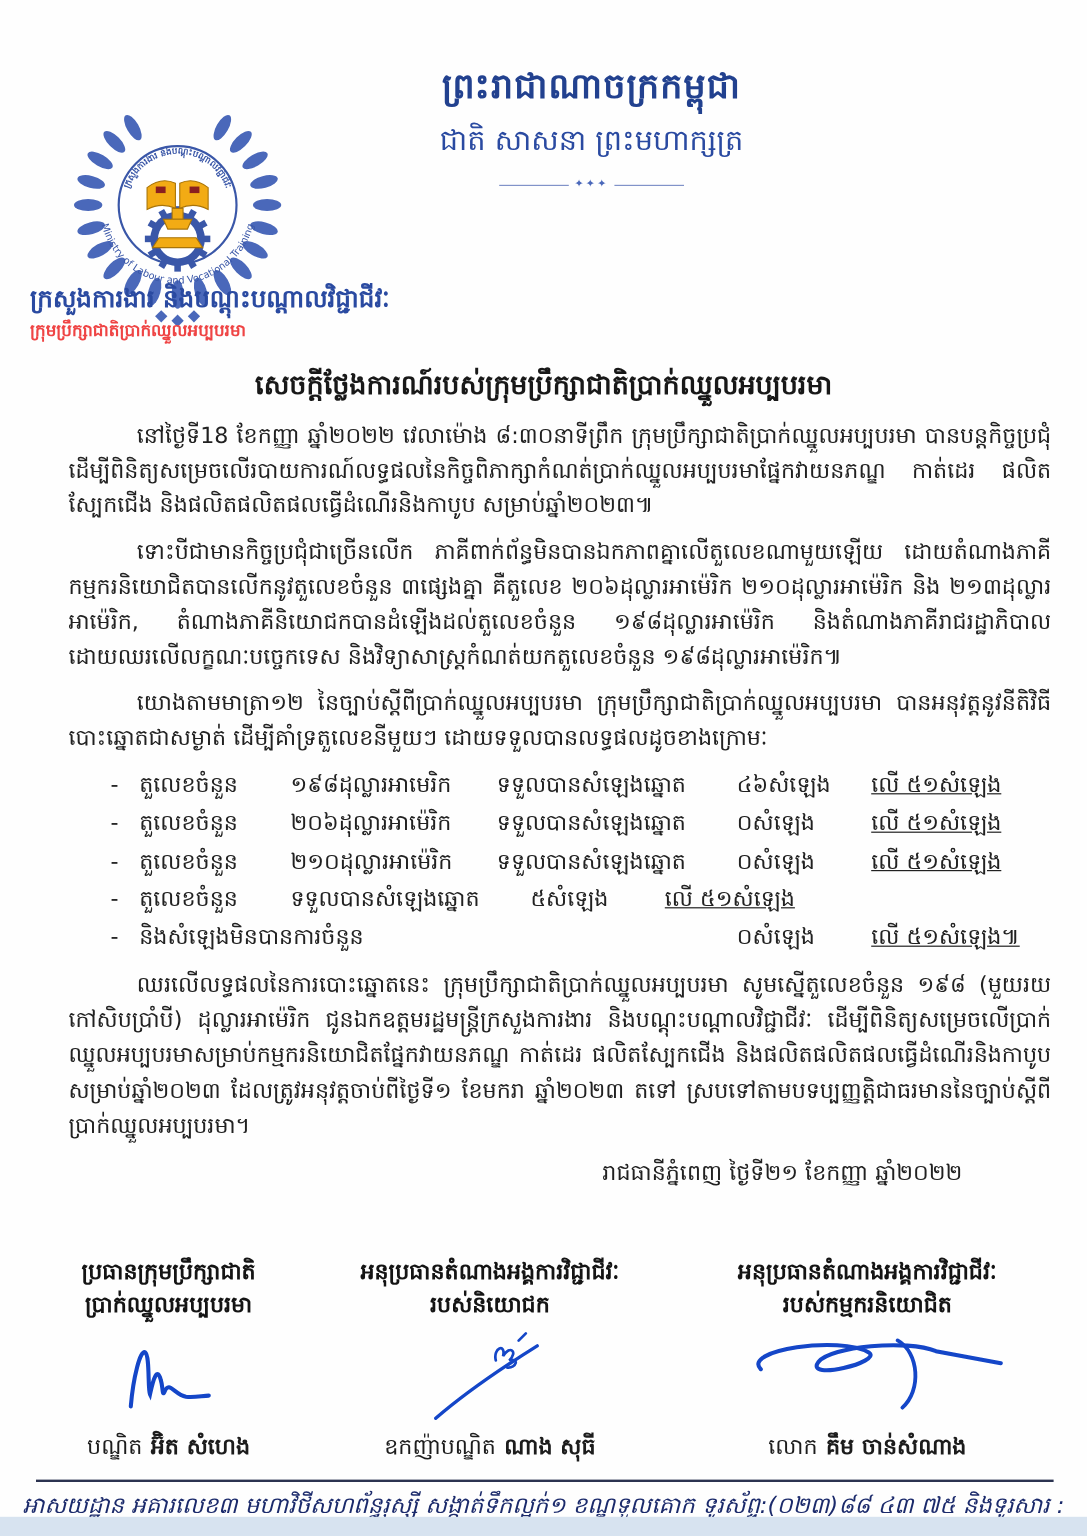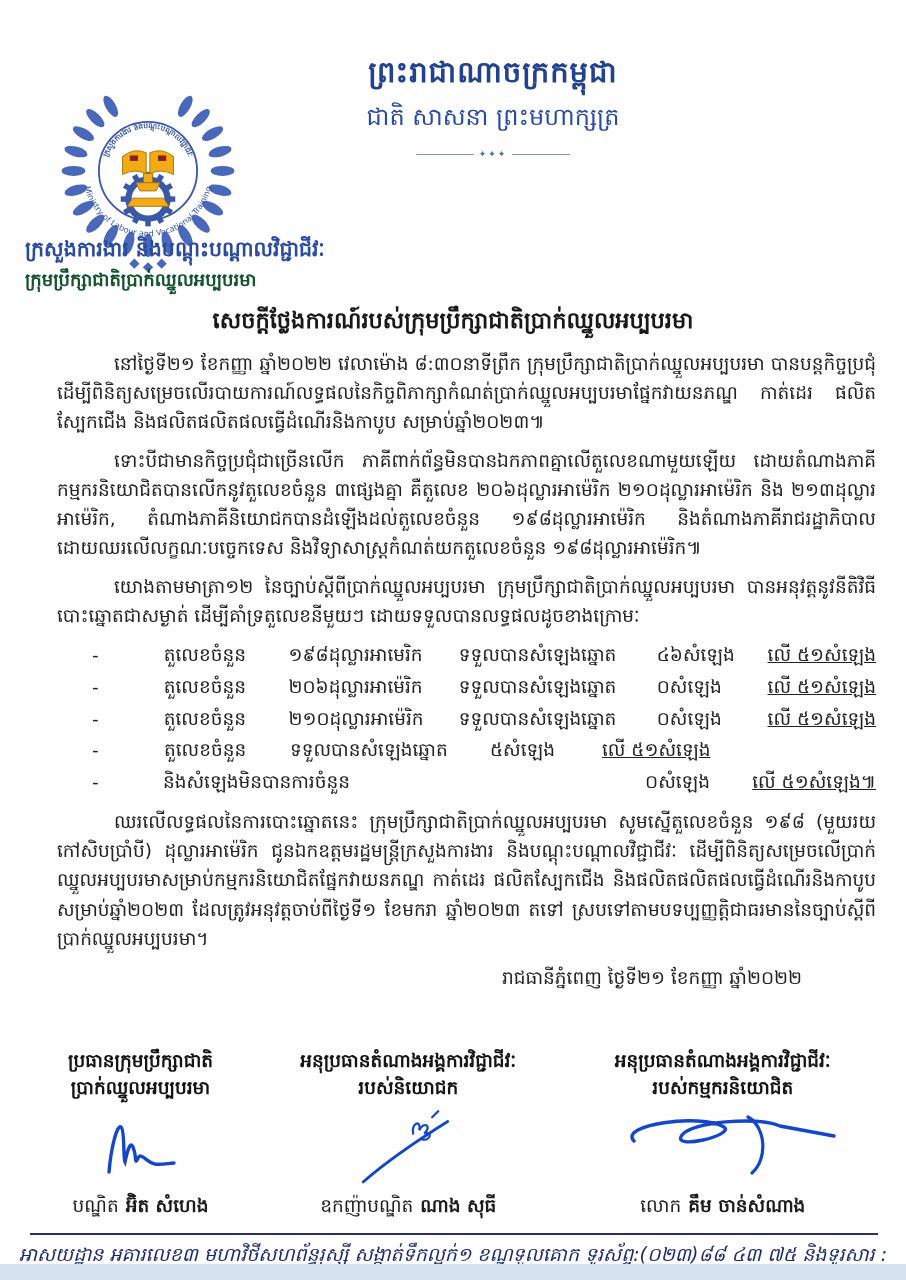--- a/index.html
+++ b/index.html
@@ -11,31 +11,31 @@
   .header { position:relative; height:302px; }
   .logo { position:absolute; left:52px; top:80px; width:192px; height:200px; }
   .motto { position:absolute; left:90px; right:10px; top:54px; text-align:center; }
   .motto1 { font-size:29px; font-weight:700; color:#22418f; letter-spacing:1px; }
   .motto2 { font-size:24px; font-weight:500; color:#2a4aa1; margin-top:6px; }
   .divider { display:flex; align-items:center; justify-content:center; margin-top:12px; }
   .dline { width:58px; border-top:1.5px solid #8193c9; }
   .dornament { font-size:9px; color:#4a68ba; padding:0 5px; letter-spacing:2px; }
   .ministry { position:absolute; left:25px; top:234px; line-height:1.55; }
   .ministry1 { font-size:20.5px; font-weight:700; color:#2a4aa1; }
-  .ministry2 { font-size:18px; font-weight:700; color:#14532d; }
+  .ministry2 { font-size:14px; font-weight:700; color:#ef4444; }
 
   
   .doc-title { font-size:22.5px; font-weight:700; color:#181818; text-align:center; margin:4px 10px 10px; }
   .para { font-size:18.5px; line-height:1.58; color:#212121; text-align:justify;
           margin:0 30px 9px 57px; text-indent:57px; }
   .vote-list { margin:2px 30px 9px 92px; font-size:18.5px; color:#212121; }
   .vote-row { display:flex; line-height:1.72; }
   .vote-row span { white-space:nowrap; overflow:visible; }
   .c-dash { width:24px; }
-  .c-label { width:126px;margin-left:48px; }
+  .c-label { width:126px; }
   .c-amount { width:172px; }
   .c-received { width:200px; }
   .c-votes { width:112px; }
   .c-of { flex:1;text-decoration:underline; }
 
   .dateline { text-align:right; font-size:18.5px; line-height:1.75; color:#212121; margin:4px 36px 8px 0; }
   .date-greg { margin-right:68px;padding-left:12px; }
 
   
   .sig-row { display:flex; margin:8px 26px 0 30px; }
@@ -141,21 +141,21 @@
     </div>
 
     <div class="ministry">
       <div class="ministry1">ក្រសួងការងារ និងបណ្តុះបណ្តាលវិជ្ជាជីវៈ</div>
       <div class="ministry2">ក្រុមប្រឹក្សាជាតិប្រាក់ឈ្នួលអប្បបរមា</div>
     </div>
   </header>
 
   <h1 class="doc-title">សេចក្តីថ្លែងការណ៍របស់ក្រុមប្រឹក្សាជាតិប្រាក់ឈ្នួលអប្បបរមា</h1>
 
-  <p class="para">នៅថ្ងៃទី២១ ខែកញ្ញា ឆ្នាំ២០២២ វេលាម៉ោង ៨:៣០នាទីព្រឹក ក្រុមប្រឹក្សាជាតិប្រាក់ឈ្នួលអប្បបរមា បានបន្តកិច្ចប្រជុំ ដើម្បីពិនិត្យសម្រេចលើរបាយការណ៍លទ្ធផលនៃកិច្ចពិភាក្សាកំណត់ប្រាក់ឈ្នួលអប្បបរមាផ្នែកវាយនភណ្ឌ កាត់ដេរ ផលិតស្បែកជើង និងផលិតផលិតផលធ្វើដំណើរនិងកាបូប សម្រាប់ឆ្នាំ២០២៣៕</p>
+  <p class="para">នៅថ្ងៃទី18 ខែកញ្ញា ឆ្នាំ២០២២ វេលាម៉ោង ៨:៣០នាទីព្រឹក ក្រុមប្រឹក្សាជាតិប្រាក់ឈ្នួលអប្បបរមា បានបន្តកិច្ចប្រជុំ ដើម្បីពិនិត្យសម្រេចលើរបាយការណ៍លទ្ធផលនៃកិច្ចពិភាក្សាកំណត់ប្រាក់ឈ្នួលអប្បបរមាផ្នែកវាយនភណ្ឌ កាត់ដេរ ផលិតស្បែកជើង និងផលិតផលិតផលធ្វើដំណើរនិងកាបូប សម្រាប់ឆ្នាំ២០២៣៕</p>
   <p class="para">ទោះបីជាមានកិច្ចប្រជុំជាច្រើនលើក ភាគីពាក់ព័ន្ធមិនបានឯកភាពគ្នាលើតួលេខណាមួយឡើយ ដោយតំណាងភាគីកម្មករនិយោជិតបានលើកនូវតួលេខចំនួន ៣ផ្សេងគ្នា គឺតួលេខ ២០៦ដុល្លារអាម៉េរិក ២១០ដុល្លារអាម៉េរិក និង ២១៣ដុល្លារអាម៉េរិក, តំណាងភាគីនិយោជកបានដំឡើងដល់តួលេខចំនួន ១៩៨ដុល្លារអាម៉េរិក និងតំណាងភាគីរាជរដ្ឋាភិបាល ដោយឈរលើលក្ខណៈបច្ចេកទេស និងវិទ្យាសាស្ត្រកំណត់យកតួលេខចំនួន ១៩៨ដុល្លារអាម៉េរិក៕</p>
   <p class="para">យោងតាមមាត្រា១២ នៃច្បាប់ស្តីពីប្រាក់ឈ្នួលអប្បបរមា ក្រុមប្រឹក្សាជាតិប្រាក់ឈ្នួលអប្បបរមា បានអនុវត្តនូវនីតិវិធីបោះឆ្នោតជាសម្ងាត់ ដើម្បីគាំទ្រតួលេខនីមួយៗ ដោយទទួលបានលទ្ធផលដូចខាងក្រោមៈ</p>
 
   <div class="vote-list">
     <div class="vote-row">
       <span class="c-dash">-</span>
       <span class="c-label">តួលេខចំនួន</span>
       <span class="c-amount">១៩៨ដុល្លារអាមេរិក</span>
       <span class="c-received">ទទួលបានសំឡេងឆ្នោត</span>
       <span class="c-votes">៤៦សំឡេង</span>

